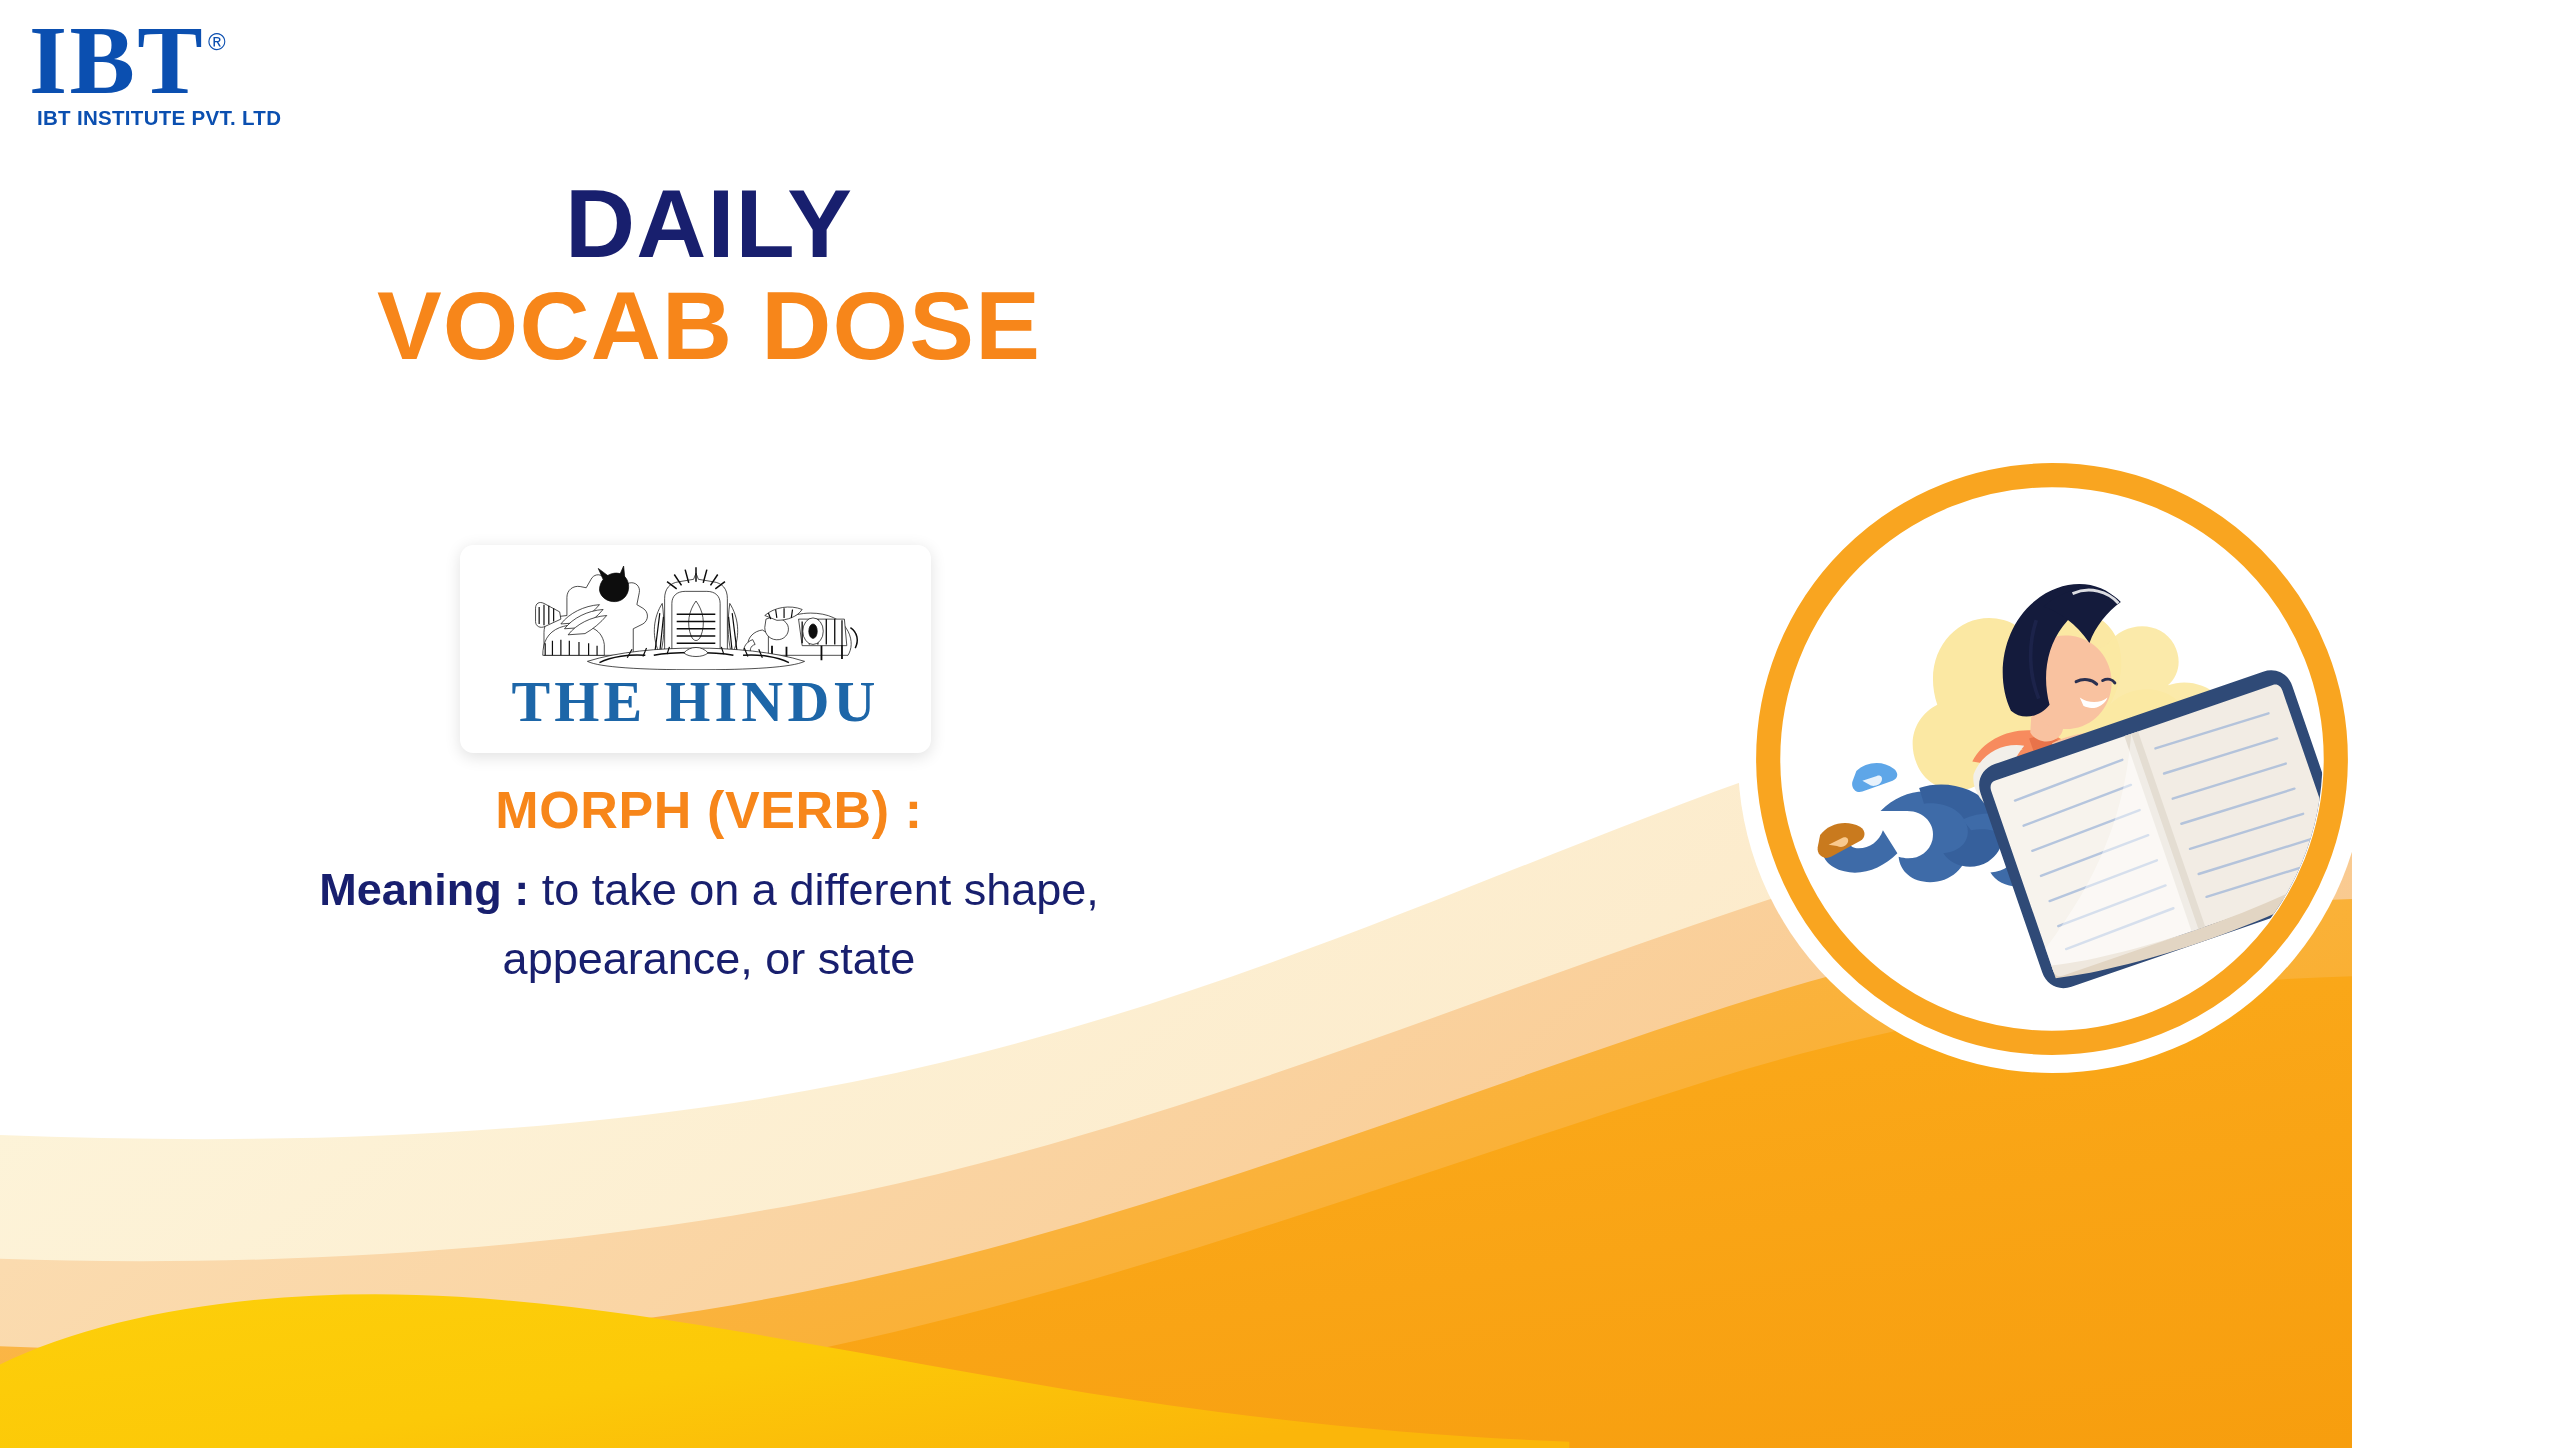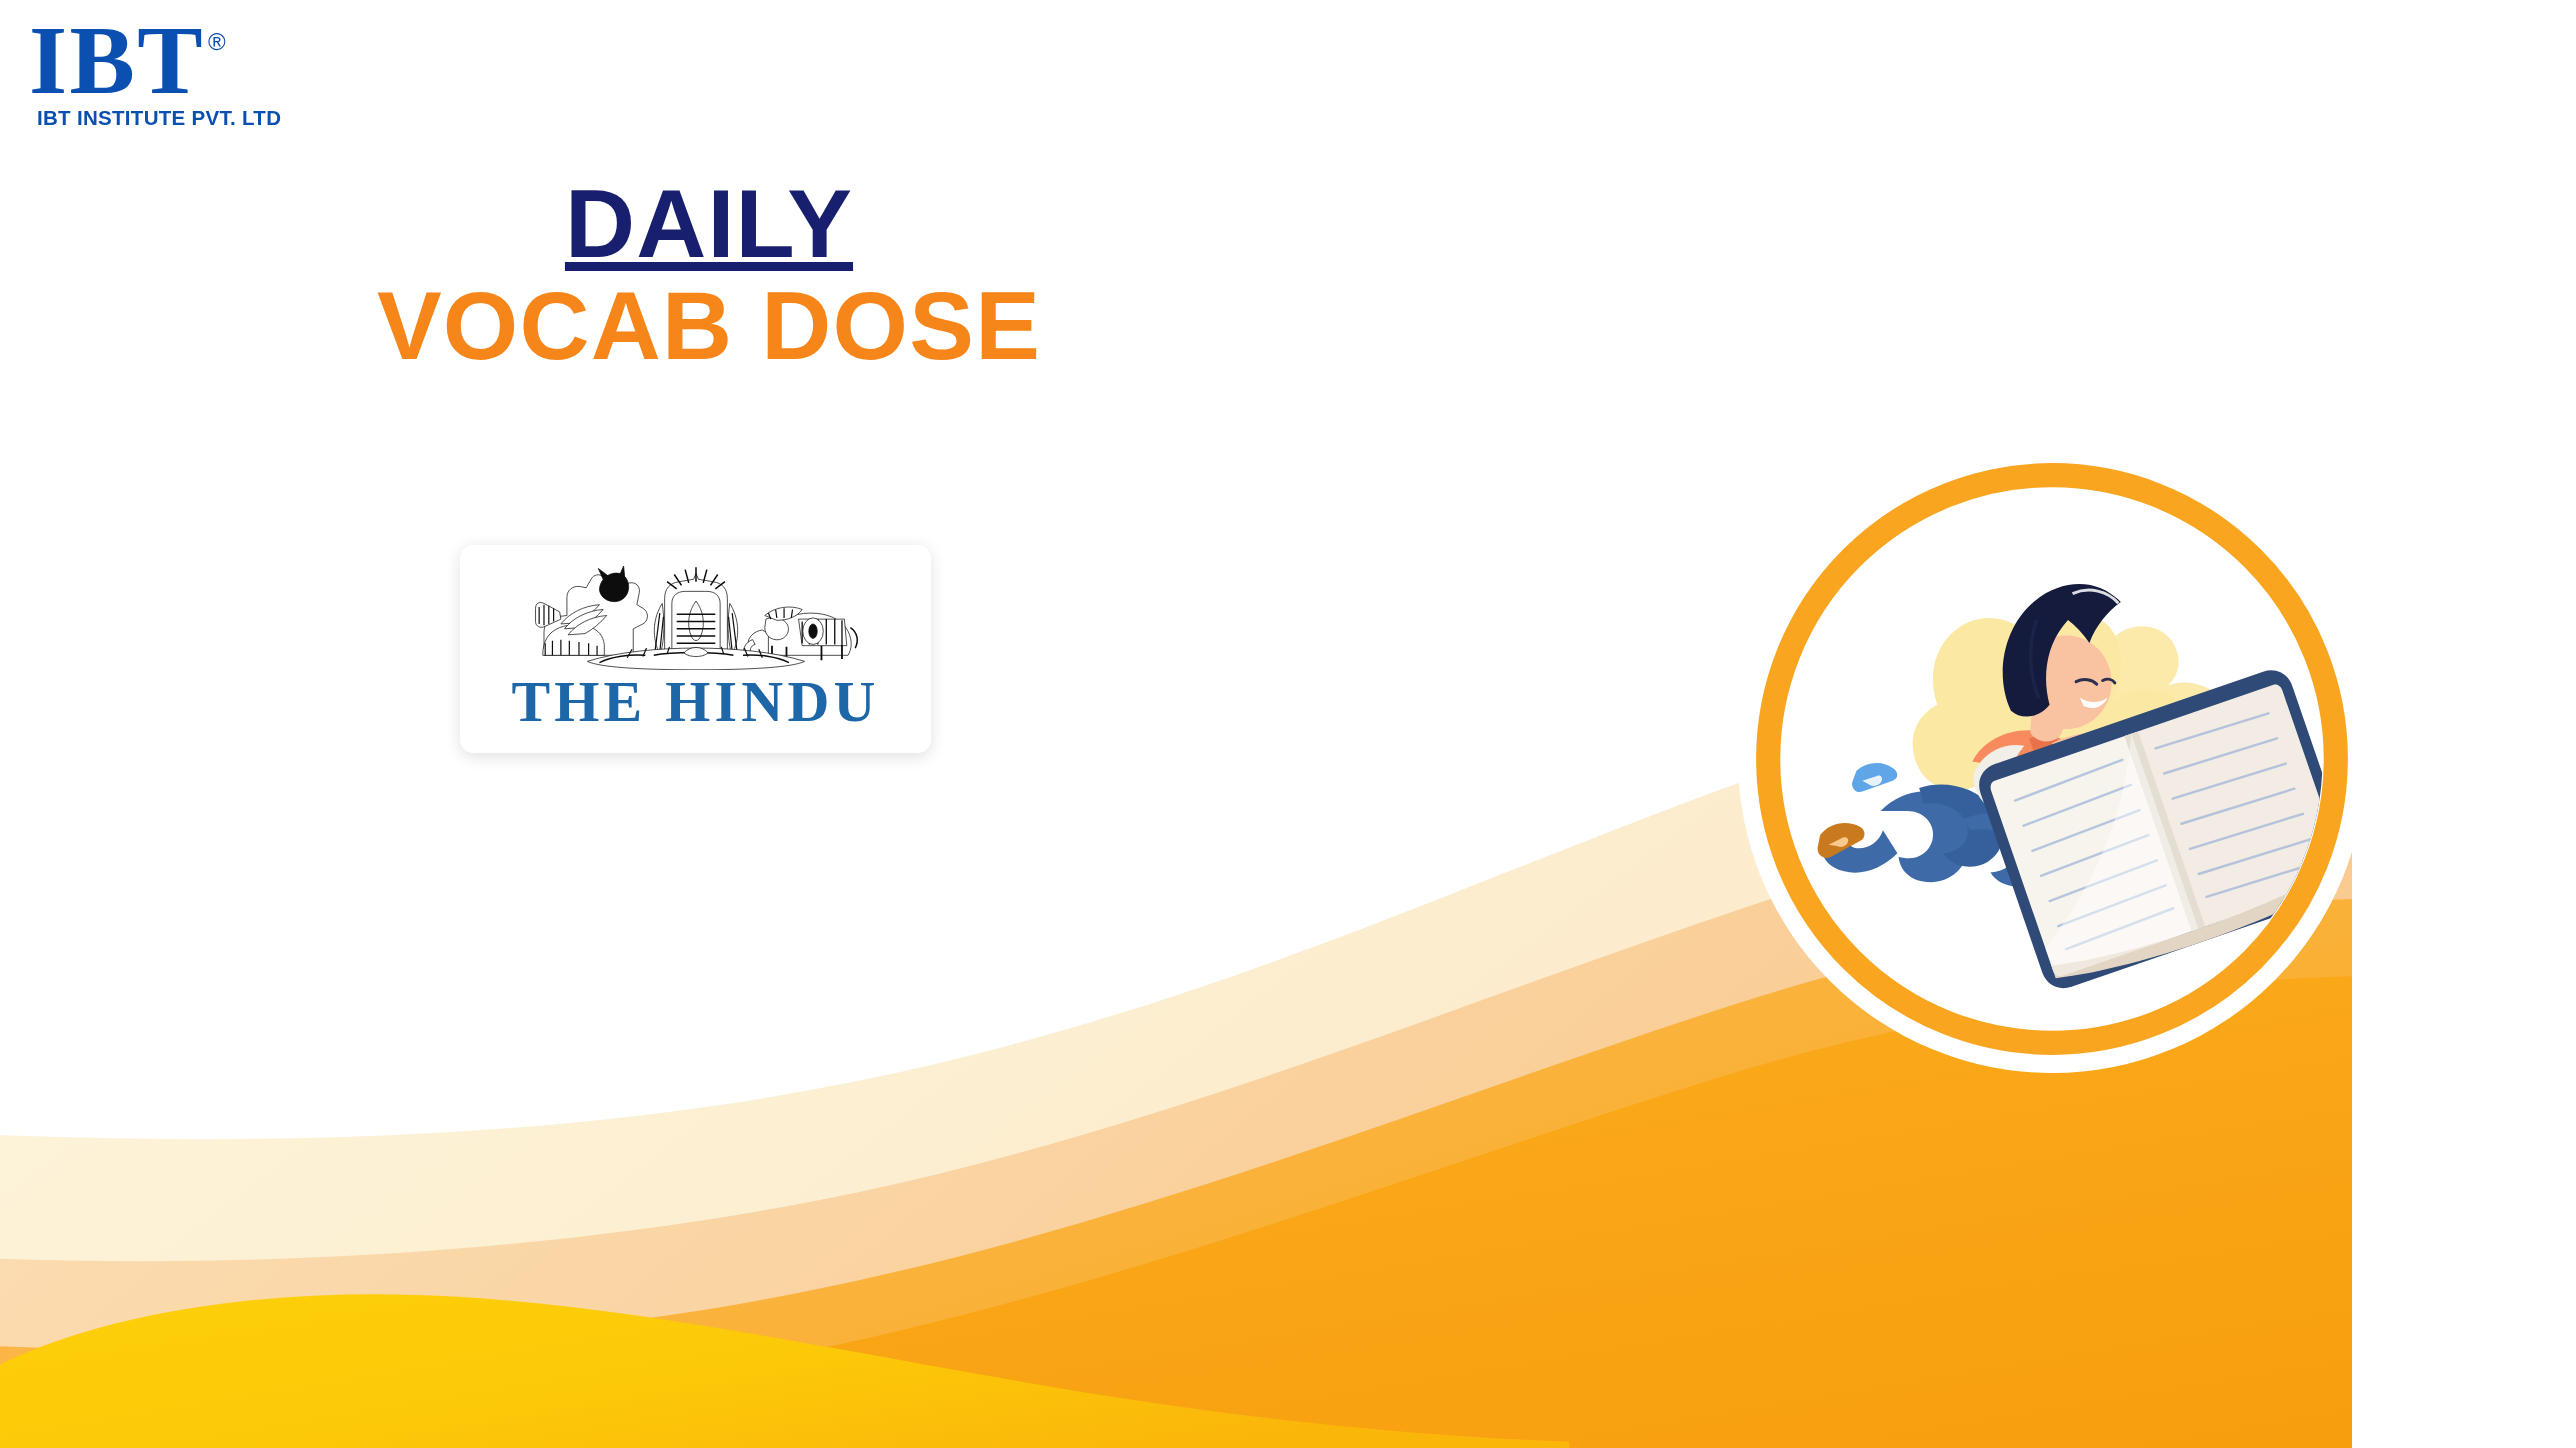--- a/index.html
+++ b/index.html
@@ -42,21 +42,20 @@
   
   #headline{position:absolute;left:338px;top:175px;width:742px;text-align:center;z-index:6;}
   #title-daily{
     font-family:"Liberation Sans", sans-serif;
     font-weight:bold;
     font-size:97px;
     line-height:97px;
     letter-spacing:1.2px;
     color:#181f6e;
     margin:0;
-    text-decoration:underline;
   }
   #title-vocab{
     font-family:"Liberation Sans", sans-serif;
     font-weight:bold;
     font-size:97px;
     line-height:107px;
     letter-spacing:1.2px;
     color:#f7861a;
     margin:0;
   }
@@ -244,20 +243,24 @@
         <path d="M150,168 C170,158 200,154 226,156 M240,156 C270,150 340,150 372,156
                  M388,156 C414,154 444,158 464,168" stroke-width="2.4" fill="none"></path>
         <path d="M290,152 C300,140 320,140 330,152 C322,160 298,160 290,152 Z" fill="#ffffff"></path>
         <path d="M196,160 L204,146 M222,158 L228,144 M262,154 L266,142 M356,154 L352,142
                  M396,158 L390,144 M420,160 L414,146" stroke-width="2"></path>
       </g>
     </svg>
     <div id="hindu-wordmark">THE HINDU</div>
   </div>
 
+  <div id="word-block">
+    <div id="word-term">MORPH (VERB) :</div>
+    <div id="word-meaning"><span id="meaning-label">Meaning : </span><span id="meaning-text">to take on a different shape, appearance, or state</span></div>
+  </div>
 
   <svg id="illustration" viewBox="0 0 1040 1040" xmlns="http://www.w3.org/2000/svg">
 
     <circle cx="520" cy="520" r="520" fill="#ffffff"></circle>
 
     <circle cx="520" cy="520" r="470" fill="none" stroke="#f9a520" stroke-width="40"></circle>
 
     <circle cx="520" cy="520" r="448" fill="#ffffff"></circle>
 
     <g clip-path="url(#illoClip)">

